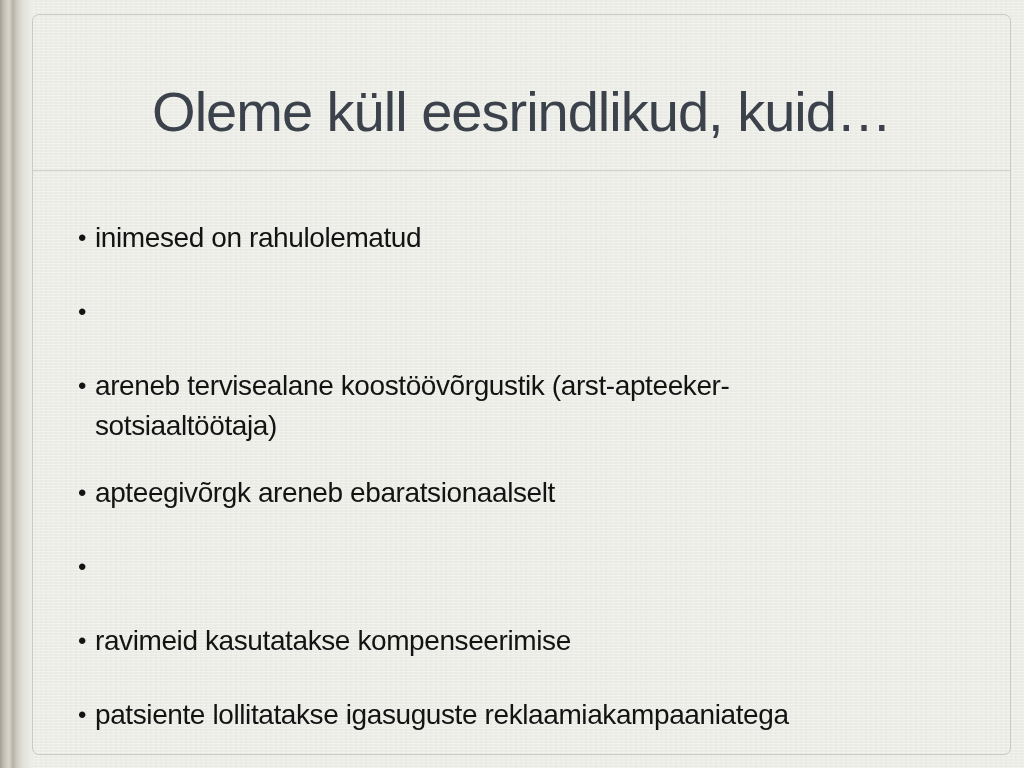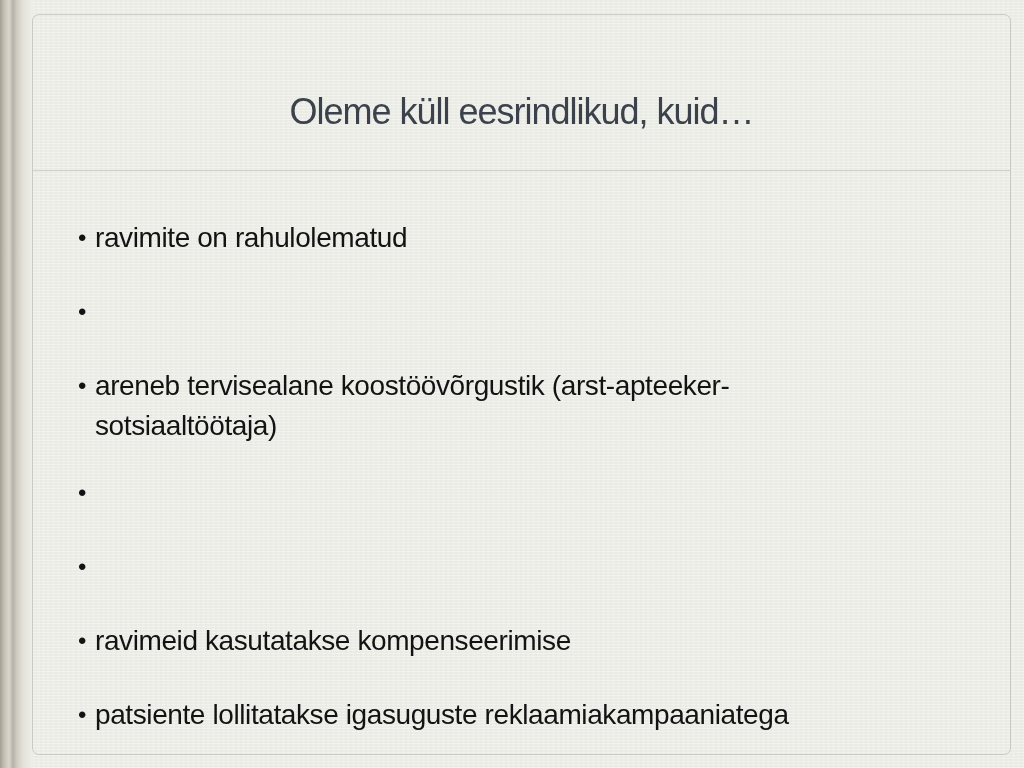--- a/index.html
+++ b/index.html
@@ -41,21 +41,21 @@
     border: 1px solid rgba(150, 150, 138, 0.40);
     border-radius: 7px;
     pointer-events: none;
   }
   .title {
     position: absolute;
     left: 33px;
     right: 14px;
     top: 86px;
     text-align: center;
-    font-size: 36px;
+    font-size: 56px;
     line-height: 52px;
     letter-spacing: -1px;
     color: #3b424b;
   }
   .divider {
     position: absolute;
     left: 33px;
     right: 14px;
     top: 170px;
     height: 1px;
@@ -99,35 +99,36 @@
   <div class="frame"></div>
 
   <div class="title">Oleme küll eesrindlikud, kuid…</div>
 
   <div class="divider"></div>
 
   <div class="bullets">
 
     <div class="bullet-item">
       <span class="bullet-marker">•</span>
-      <span class="bullet-text">ravimite on rahulolematud</span>
+      <span class="bullet-text">inimesed on rahulolematud</span>
     </div>
 
     <div class="bullet-item">
       <span class="bullet-marker">•</span>
     </div>
 
     <div class="bullet-item tight">
       <span class="bullet-marker">•</span>
       <span class="bullet-text">areneb tervisealane koostöövõrgustik (arst-apteeker-
 sotsiaaltöötaja)</span>
     </div>
 
     <div class="bullet-item">
       <span class="bullet-marker">•</span>
+      <span class="bullet-text">apteegivõrgk areneb ebaratsionaalselt</span>
     </div>
 
     <div class="bullet-item">
       <span class="bullet-marker">•</span>
     </div>
 
     <div class="bullet-item">
       <span class="bullet-marker">•</span>
       <span class="bullet-text">ravimeid kasutatakse kompenseerimise</span>
     </div>

